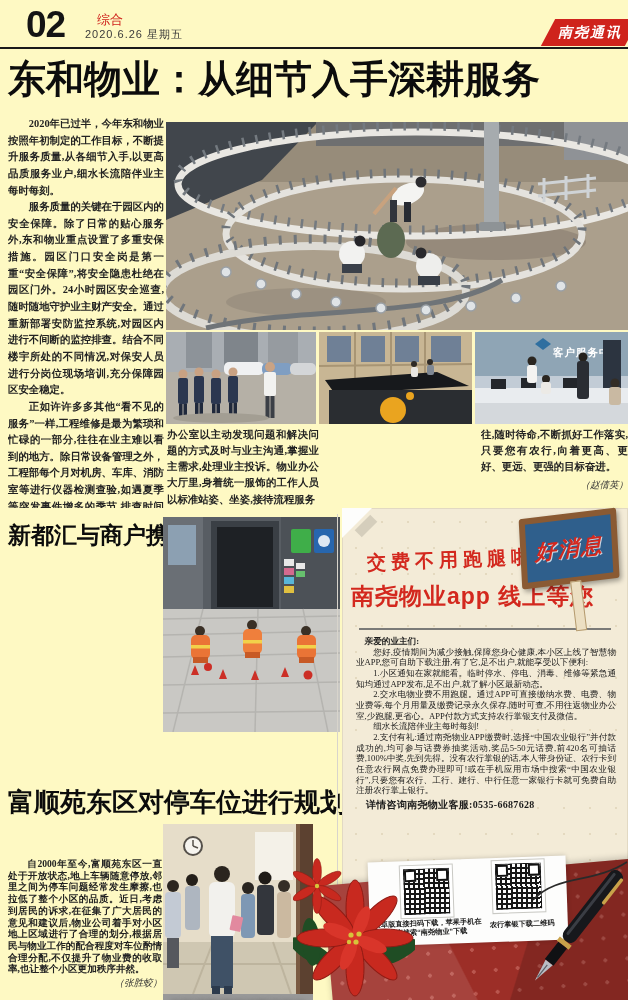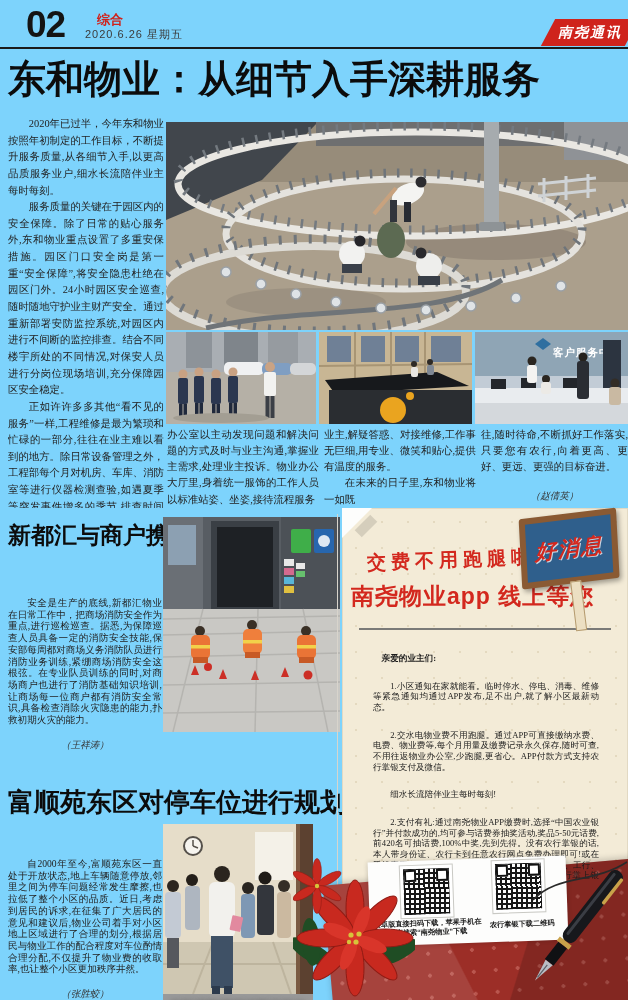--- a/index.html
+++ b/index.html
@@ -1,37 +1,37 @@
 <!DOCTYPE html>
 <html><head>
 <meta charset="utf-8">
 <style>
   html,body{margin:0;padding:0;background:#e8e8e8;}
-  .page{position:relative;width:628px;height:1000px;margin:0 auto;background:#7dd3fc;overflow:hidden;
+  .page{position:relative;width:628px;height:1000px;margin:0 auto;background:#fef9c3;overflow:hidden;
         font-family:"Liberation Serif",serif;color:#222;}
   .abs{position:absolute;}
   
   .pageno{left:26px;top:4px;font-family:"Liberation Sans",sans-serif;font-size:37px;font-weight:bold;color:#141414;letter-spacing:-1px;}
-  .section{left:97px;top:11px;font-family:"Liberation Sans",sans-serif;font-size:13px;font-weight:bold;color:#cf231c;}
+  .section{left:97px;top:11px;font-family:"Liberation Sans",sans-serif;font-size:13px;font-weight:normal;color:#cf231c;}
   .dateline{left:85px;top:27px;font-family:"Liberation Sans",sans-serif;font-size:11px;color:#3a3a3a;letter-spacing:1px;}
   .flag{left:548px;top:19px;width:84px;height:27px;background:#cf231c;transform:skewX(-28deg);}
   .flag span{display:block;transform:skewX(28deg);color:#fff;font-size:14px;font-weight:bold;font-style:italic;
              text-align:center;line-height:27px;letter-spacing:2px;font-family:"Liberation Serif",serif;}
   .hrule{left:0;top:47px;width:628px;height:2px;background:#1a1a1a;}
   
   .headline1{left:8px;top:54px;width:614px;font-family:"Liberation Sans",sans-serif;font-size:38px;font-weight:bold;color:#0c0c0c;letter-spacing:0;white-space:nowrap;}
   .col{text-align:justify;overflow:hidden;}
-  .col p{margin:0;text-indent:2em;}
+  .col p{margin:0;text-indent:2em;font-weight:bold;}
   .col p.cont{text-indent:0;}
   .c1{left:8px;top:116px;width:156px;height:392px;font-size:10.4px;line-height:1.6;}
   .band{top:427px;height:82px;font-size:10.4px;line-height:1.55;}
   .c2{left:167px;width:152px;}
   .c3{left:324px;width:152px;}
   .c4{left:481px;width:147px;}
-  .byline{text-align:center;font-style:italic;font-size:9.5px;color:#333;margin-top:14px;}
+  .byline{text-align:right;font-style:italic;font-size:9.5px;color:#333;margin-top:3px;}
   .headline2{left:8px;top:520px;width:330px;font-family:"Liberation Sans",sans-serif;font-size:23px;font-weight:bold;color:#0c0c0c;white-space:nowrap;}
   .body2{left:8px;top:597px;width:154px;font-size:9.6px;line-height:1.22;}
   .headline3{left:8px;top:785px;width:335px;font-family:"Liberation Sans",sans-serif;font-size:26px;font-weight:bold;color:#0c0c0c;white-space:nowrap;}
   .body3{left:8px;top:858px;width:154px;font-size:9.6px;line-height:1.22;}
   .vsep{left:337px;top:514px;width:1px;height:482px;background:#d8d4cc;}
   
   .photo{overflow:hidden;background:#999;}
   .photo svg{display:block;}
   .ph-main{left:166px;top:122px;width:462px;height:208px;}
   .ph-a{left:166px;top:332px;width:150px;height:92px;}
@@ -55,21 +55,21 @@
   .ad-title2{left:8px;top:72px;font-family:"Liberation Sans",sans-serif;font-size:23px;font-weight:bold;
       color:#d3281e;letter-spacing:1px;white-space:nowrap;}
   .board{right:0px;top:4px;width:104px;height:118px;transform:rotate(-7deg);z-index:4;}
   .board-face{width:86px;height:58px;background:#2f5f8c;border:6px solid #8a5a33;border-radius:3px;
       box-shadow:2px 3px 5px rgba(0,0,0,.35);display:flex;align-items:center;justify-content:center;transform:skewX(-4deg);}
   .board-face span{font-family:"Liberation Serif",serif;font-size:21px;font-weight:bold;font-style:italic;
       color:#d3281e;letter-spacing:2px;text-shadow:1px 1px 0 rgba(255,255,255,.75);}
   .board-post{position:absolute;left:46px;top:68px;width:9px;height:48px;background:#ecdfc2;border:1px solid #b49a6e;}
   .ad-divider{left:16px;top:119px;width:252px;height:1.5px;background:#7a7a78;}
   .letter{left:13px;top:127px;width:260px;font-size:8.6px;line-height:1.24;color:#1b1b1b;text-align:justify;z-index:2;}
-  .letter p{margin:17px;text-indent:2em;}
+  .letter p{margin:0;text-indent:2em;}
   .letter p.greet{text-indent:1em;font-weight:bold;}
   .letter p.hot{font-size:10px;font-weight:bold;text-indent:1em;margin-top:3px;letter-spacing:.3px;}
   .envelope{left:-14px;bottom:-30px;width:330px;height:158px;transform:rotate(-5deg);z-index:1;
       background-color:#9c2e27;
       background-image:linear-gradient(112deg,rgba(0,0,0,0) 58%,rgba(0,0,0,.16) 58.4%),
                        linear-gradient(248deg,rgba(255,255,255,0) 60%,rgba(255,255,255,.10) 60.4%),
                        radial-gradient(rgba(255,180,170,.30) 1.6px,rgba(0,0,0,0) 1.9px);
       background-size:auto,auto,22px 22px;box-shadow:0 -2px 6px rgba(0,0,0,.18);}
   .qr-panel{left:26px;top:350px;width:198px;height:84px;background:#fdfdfc;transform:rotate(-2deg);
       box-shadow:0 0 5px rgba(0,0,0,.2);z-index:3;}
@@ -266,34 +266,26 @@
       <g transform="translate(134,48)">
           <circle cx="6" cy="3" r="4.5" fill="#332d26"></circle>
           <rect x="0" y="7" width="12" height="18" rx="3" fill="#c9b9a2"></rect>
         </g>
     </svg>
   </div>
 
   <div class="abs col band c2">
     <p class="cont">办公室以主动发现问题和解决问题的方式及时与业主沟通,掌握业主需求,处理业主投诉。物业办公大厅里,身着统一服饰的工作人员以标准站姿、坐姿,接待流程服务</p>
   </div>
-  <div class="abs col band c3">
-    <p class="cont">业主,解疑答惑、对接维修,工作事无巨细,用专业、微笑和贴心,提供有温度的服务。</p>
-    <p>在未来的日子里,东和物业将一如既</p>
-  </div>
   <div class="abs col band c4">
     <p class="cont">往,随时待命,不断抓好工作落实,只要您有农行,向着更高、更好、更远、更强的目标奋进。</p>
     <div class="byline">（赵倩英）</div>
   </div>
 
   <div class="abs headline2">新都汇与商户携手消防演练</div>
-  <div class="abs col body2">
-    <p>安全是生产的底线,新都汇物业在日常工作中，把商场消防安全作为重点,进行巡检巡查。据悉,为保障巡查人员具备一定的消防安全技能,保安部每周都对商场义务消防队员进行消防业务训练,紧绷商场消防安全这根弦。在专业队员训练的同时,对商场商户也进行了消防基础知识培训,让商场每一位商户都有消防安全常识,具备检查消除火灾隐患的能力,扑救初期火灾的能力。</p>
-    <div class="byline">（王祥涛）</div>
-  </div>
 
   <div class="abs photo ph-fire">
     <svg width="177" height="215" viewBox="0 0 177 215" xmlns="http://www.w3.org/2000/svg">
       <rect width="177" height="215" fill="#c9c8c4"></rect>
       <rect x="0" y="0" width="177" height="92" fill="#585d63"></rect>
       <rect x="0" y="0" width="40" height="92" fill="#6a6f75"></rect>
       <rect x="5" y="8" width="28" height="40" fill="#8ca0b2"></rect>
       <rect x="48" y="4" width="68" height="88" fill="#3a3f45"></rect>
       <rect x="54" y="10" width="56" height="80" fill="#1e2125"></rect>
       <rect x="118" y="0" width="59" height="92" fill="#4c5157"></rect>
@@ -413,20 +405,21 @@
       </div>
       <div class="board-post"></div>
     </div>
 
     <div class="abs ad-title1">交费不用跑腿啦!</div>
     <div class="abs ad-title2">南尧物业app 线上等您</div>
     <div class="abs ad-divider"></div>
 
     <div class="abs letter">
       <p class="greet">亲爱的业主们:</p>
+      <p>您好,疫情期间为减少接触,保障您身心健康,本小区上线了智慧物业APP,您可自助下载注册,有了它,足不出户,就能享受以下便利:</p>
       <p>1.小区通知在家就能看。临时停水、停电、消毒、维修等紧急通知均通过APP发布,足不出户,就了解小区最新动态。</p>
       <p>2.交水电物业费不用跑腿。通过APP可直接缴纳水费、电费、物业费等,每个月用量及缴费记录永久保存,随时可查,不用往返物业办公室,少跑腿,更省心。APP付款方式支持农行掌银支付及微信。</p>
       <p>细水长流陪伴业主每时每刻!</p>
       <p>2.支付有礼:通过南尧物业APP缴费时,选择“中国农业银行”并付款成功的,均可参与话费券抽奖活动,奖品5-50元话费,前420名可抽话费,100%中奖,先到先得。没有农行掌银的话,本人带身份证、农行卡到任意农行网点免费办理即可!或在手机应用市场中搜索“中国农业银行”,只要您有农行、工行、建行、中行任意一家银行卡就可免费自助注册农行掌上银行。</p>
       <p class="hot">详情咨询南尧物业客服:0535-6687628</p>
     </div>
 
     <div class="abs qr-panel">
       <div class="qr qr1"></div>
       <div class="qr qr2"></div>

